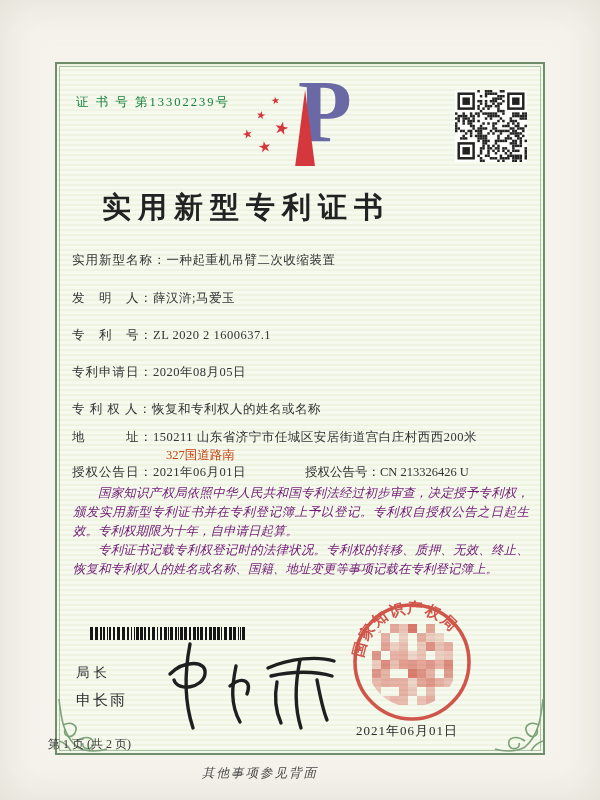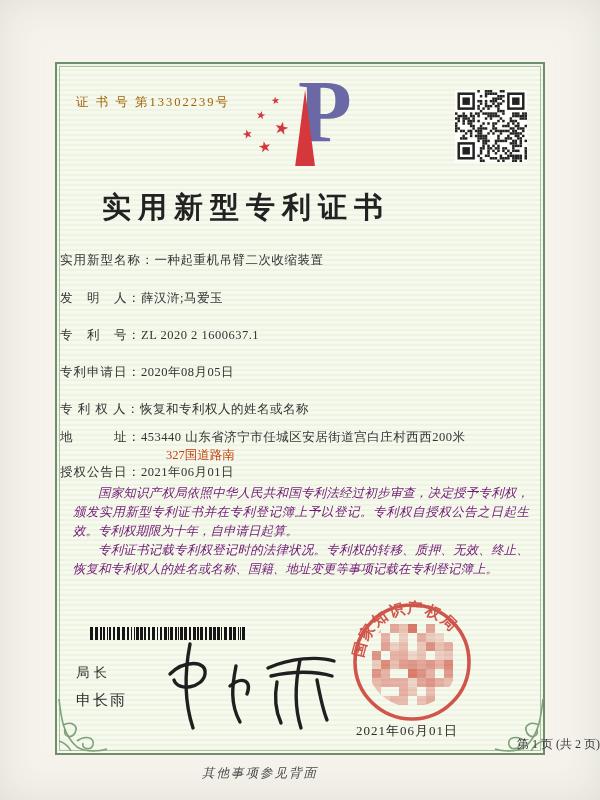--- a/index.html
+++ b/index.html
@@ -14,57 +14,57 @@
     position:absolute; left:55px; top:62px; width:490px; height:693px;
     border:2px solid #6f8e6c;
     background:repeating-linear-gradient(180deg,#eef3e2 0px,#eef3e2 2px,#f6f9ee 2px,#f6f9ee 5px);
   }
   .frame-inner {
     position:absolute; left:2px; top:2px; right:2px; bottom:2px;
     border:1px solid #a9c2a2;
   }
   .cert-no {
     position:absolute; left:76px; top:94px;
-    font-size:12.5px; letter-spacing:2px; color:#a16207;
+    font-size:12.5px; letter-spacing:2px; color:#15803d;
   }
   
   .logo { position:absolute; left:238px; top:84px; width:130px; height:95px; }
   .logo .p-glyph {
     position:absolute; left:60px; top:-16px;
     font-size:88px; font-weight:bold; color:#6a69a5; line-height:1;
     font-family:"Liberation Serif",serif;
   }
   .logo .wedge {
     position:absolute; left:52px; top:6px; width:26px; height:76px;
     background:#d4383c; clip-path:polygon(58% 0, 20% 100%, 96% 100%);
   }
   .logo .star { position:absolute; color:#d4383c; line-height:1; }
   .qr { position:absolute; left:455px; top:90px; width:72px; height:72px; background:#fdfdfb; }
   .title {
     position:absolute; left:0; top:188px; width:492px; text-align:center;
     font-size:29px; font-weight:600; letter-spacing:7px; color:#222;
   }
-  .field-row { position:absolute; left:60px; font-size:12.5px; color:#333; white-space:nowrap; }
+  .field-row { position:absolute; left:72px; font-size:12.5px; color:#333; white-space:nowrap; }
   .field-row .lbl { letter-spacing:1px; }
   .field-row .val { letter-spacing:.5px; }
   .addr2 { position:absolute; left:166px; font-size:12.5px; color:#c2410c; }
   .grant-no { position:absolute; left:305px; font-size:12.5px; color:#333; white-space:nowrap; }
   .body-text {
     position:absolute; left:73px; top:484px; width:456px;
     font-size:12.5px; line-height:1.52; color:#701a75; font-style:italic;
     text-align:justify;
   }
   .body-text p { text-indent:2em; }
   .barcode { position:absolute; left:90px; top:627px; }
   .signer-title { position:absolute; left:76px; top:664px; font-size:13.5px; letter-spacing:4px; color:#2e2e2e; }
   .signer-name  { position:absolute; left:76px; top:691px; font-size:15px; letter-spacing:2px; color:#2e2e2e; }
   .signature { position:absolute; left:150px; top:632px; }
   .seal { position:absolute; left:348px; top:598px; opacity:.92; mix-blend-mode:multiply; }
   .seal-date { position:absolute; left:356px; top:722px; font-size:13px; letter-spacing:1px; color:#2b2b2b; }
-  .page-indicator { position:absolute; left:0; top:736px; width:600px; text-align:right; font-size:12px; color:#3a3a3a; }
+  .page-indicator { position:absolute; left:0; top:736px; width:600px; text-align:left; font-size:12px; color:#3a3a3a;padding-left:48px; }
   .back-note { position:absolute; left:0; top:765px; width:520px; text-align:center; font-size:12.5px; font-style:italic; color:#4a4a4a; letter-spacing:2px; }
   .corner-orn { position:absolute; }
 </style>
 </head>
 <body>
 
 <div class="paper">
 
   <div class="frame">
     <div class="frame-inner"></div>
@@ -387,25 +387,28 @@
   <div class="field-row" style="top:327px">
     <span class="lbl">专　利　号：</span><span class="val">ZL 2020 2 1600637.1</span>
   </div>
   <div class="field-row" style="top:364px">
     <span class="lbl">专利申请日：</span><span class="val">2020年08月05日</span>
   </div>
   <div class="field-row" style="top:401px">
     <span class="lbl">专 利 权 人：</span><span class="val">恢复和专利权人的姓名或名称</span>
   </div>
   <div class="field-row" style="top:429px">
-    <span class="lbl">地　　　址：</span><span class="val">453440 山东省济宁市任城区安居街道宫白庄村西西200米</span>
+    <span class="lbl">地　　　址：</span><span class="val">150211 山东省济宁市任城区安居街道宫白庄村西西200米</span>
   </div>
   <div class="addr2" style="top:447px">327国道路南</div>
   <div class="field-row" style="top:464px">
     <span class="lbl">授权公告日：</span><span class="val">2021年06月01日</span>
+  </div>
+  <div class="grant-no" style="top:464px">
+    <span class="lbl">授权公告号：</span><span class="val">CN 213326426 U</span>
   </div>
 
   <div class="body-text">
     <p>国家知识产权局依照中华人民共和国专利法经过初步审查，决定授予专利权，颁发实用新型专利证书并在专利登记簿上予以登记。专利权自授权公告之日起生效。专利权期限为十年，自申请日起算。</p>
     <p>专利证书记载专利权登记时的法律状况。专利权的转移、质押、无效、终止、恢复和专利权人的姓名或名称、国籍、地址变更等事项记载在专利登记簿上。</p>
   </div>
 
   <svg class="barcode" id="barcode-svg" width="158" height="13">
       <rect x="0" y="0" width="3" height="13" fill="#151515"></rect>
       <rect x="5" y="0" width="3" height="13" fill="#151515"></rect>

